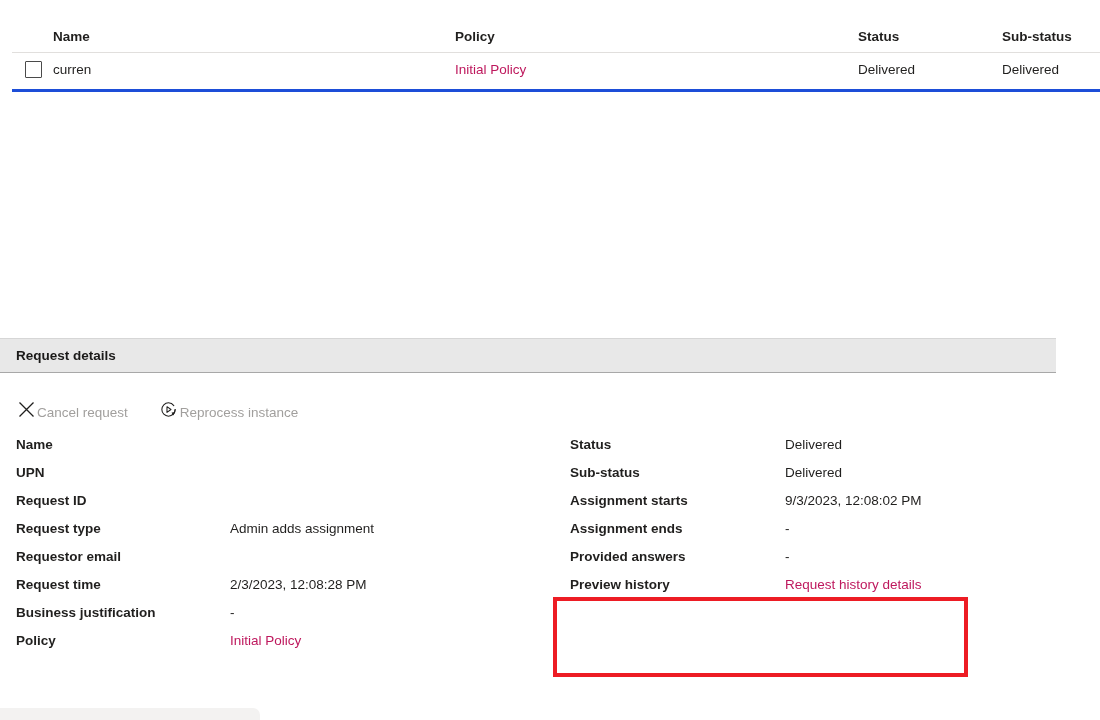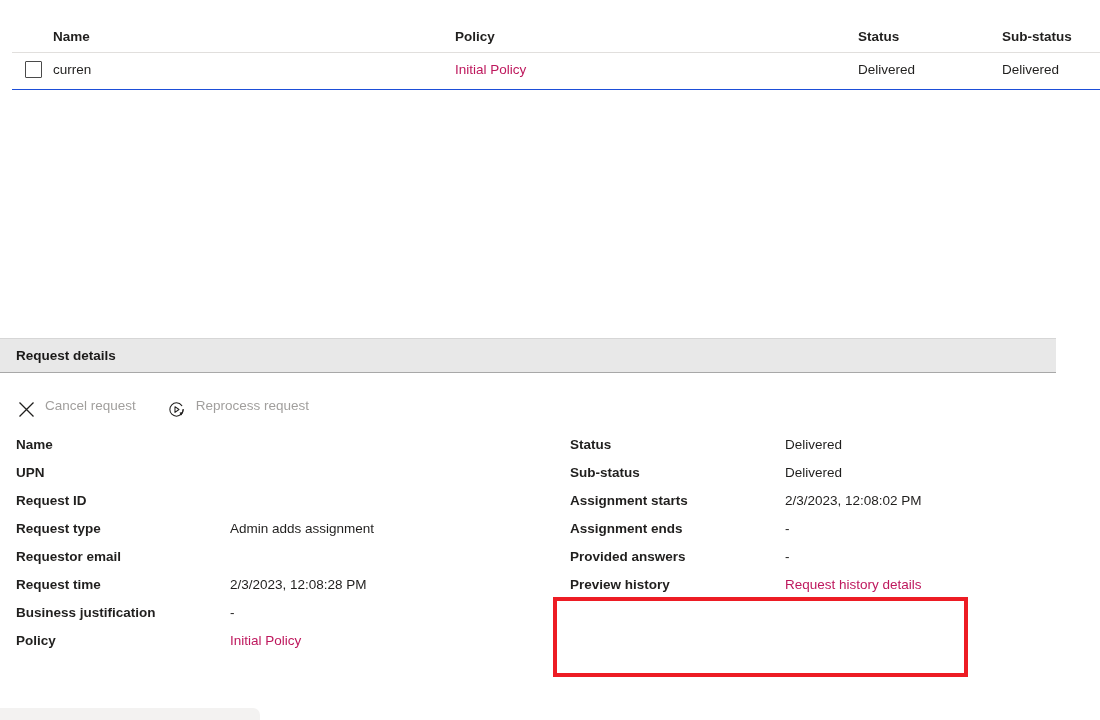--- a/index.html
+++ b/index.html
@@ -39,21 +39,21 @@
     white-space: nowrap;
   }
   .th-name      { left: 41px; }
   .th-policy    { left: 443px; }
   .th-status    { left: 846px; }
   .th-substatus { left: 990px; }
 
   .table-row {
     position: relative;
     height: 36px;
-    border-bottom: 1px solid #1d4ed8;
+    border-bottom: 3px solid #1d4ed8;
     margin-left: 12px;
     background: #ffffff;
   }
   .row-cell {
     position: absolute;
     top: 9px;
     font-size: 13.5px;
     color: #201f1e;
     white-space: nowrap;
   }
@@ -106,22 +106,22 @@
 
   .details-toolbar {
     height: 38px;
     display: flex;
     align-items: center;
     padding-left: 15px;
     margin-top: 17px;
   }
   .tb-button {
     display: flex;
-    align-items: flex-start;
-    gap: 8px;
+    align-items: flex-end;
+    gap: 0;
     margin-right: 30px;
     cursor: default;
   }
   .tb-icon {
     width: 22px;
     height: 22px;
     display: flex;
     align-items: center;
     justify-content: center;
     color: #201f1e;
@@ -231,21 +231,21 @@
 
     <div class="tb-button">
       <span class="tb-icon">
         <svg width="19" height="19" viewBox="0 0 20 20" aria-hidden="true">
           <path d="M17 10 A7 7 0 1 1 10 3 A7 7 0 0 1 15.6 5.9" stroke="#201f1e" stroke-width="1.1" fill="none" stroke-linecap="round"></path>
           <path d="M17 10 A7 7 0 0 1 14.6 15.4" stroke="#201f1e" stroke-width="1.1" fill="none" stroke-linecap="round"></path>
           <path d="M13.2 13.2 L14.9 16.2 L16.4 13.0 Z" fill="#201f1e"></path>
           <path d="M8.4 7.0 L12.6 10 L8.4 13 Z" fill="none" stroke="#201f1e" stroke-width="1.1" stroke-linejoin="round"></path>
         </svg>
       </span>
-      <span class="tb-label">Reprocess request</span>
+      <span class="tb-label">Reprocess instance</span>
     </div>
   </div>
 </div>
 
 <div class="details-body">
   <div class="det-col col-left">
 
     <div class="det-row">
       <span class="det-label">Name</span>
       <span class="det-value"></span>
@@ -285,21 +285,21 @@
     <div class="det-row">
       <span class="det-label">Status</span>
       <span class="det-value">Delivered</span>
     </div>
     <div class="det-row">
       <span class="det-label">Sub-status</span>
       <span class="det-value">Delivered</span>
     </div>
     <div class="det-row">
       <span class="det-label">Assignment starts</span>
-      <span class="det-value">2/3/2023, 12:08:02 PM</span>
+      <span class="det-value">9/3/2023, 12:08:02 PM</span>
     </div>
     <div class="det-row">
       <span class="det-label">Assignment ends</span>
       <span class="det-value">-</span>
     </div>
     <div class="det-row">
       <span class="det-label">Provided answers</span>
       <span class="det-value">-</span>
     </div>
     <div class="det-row">

